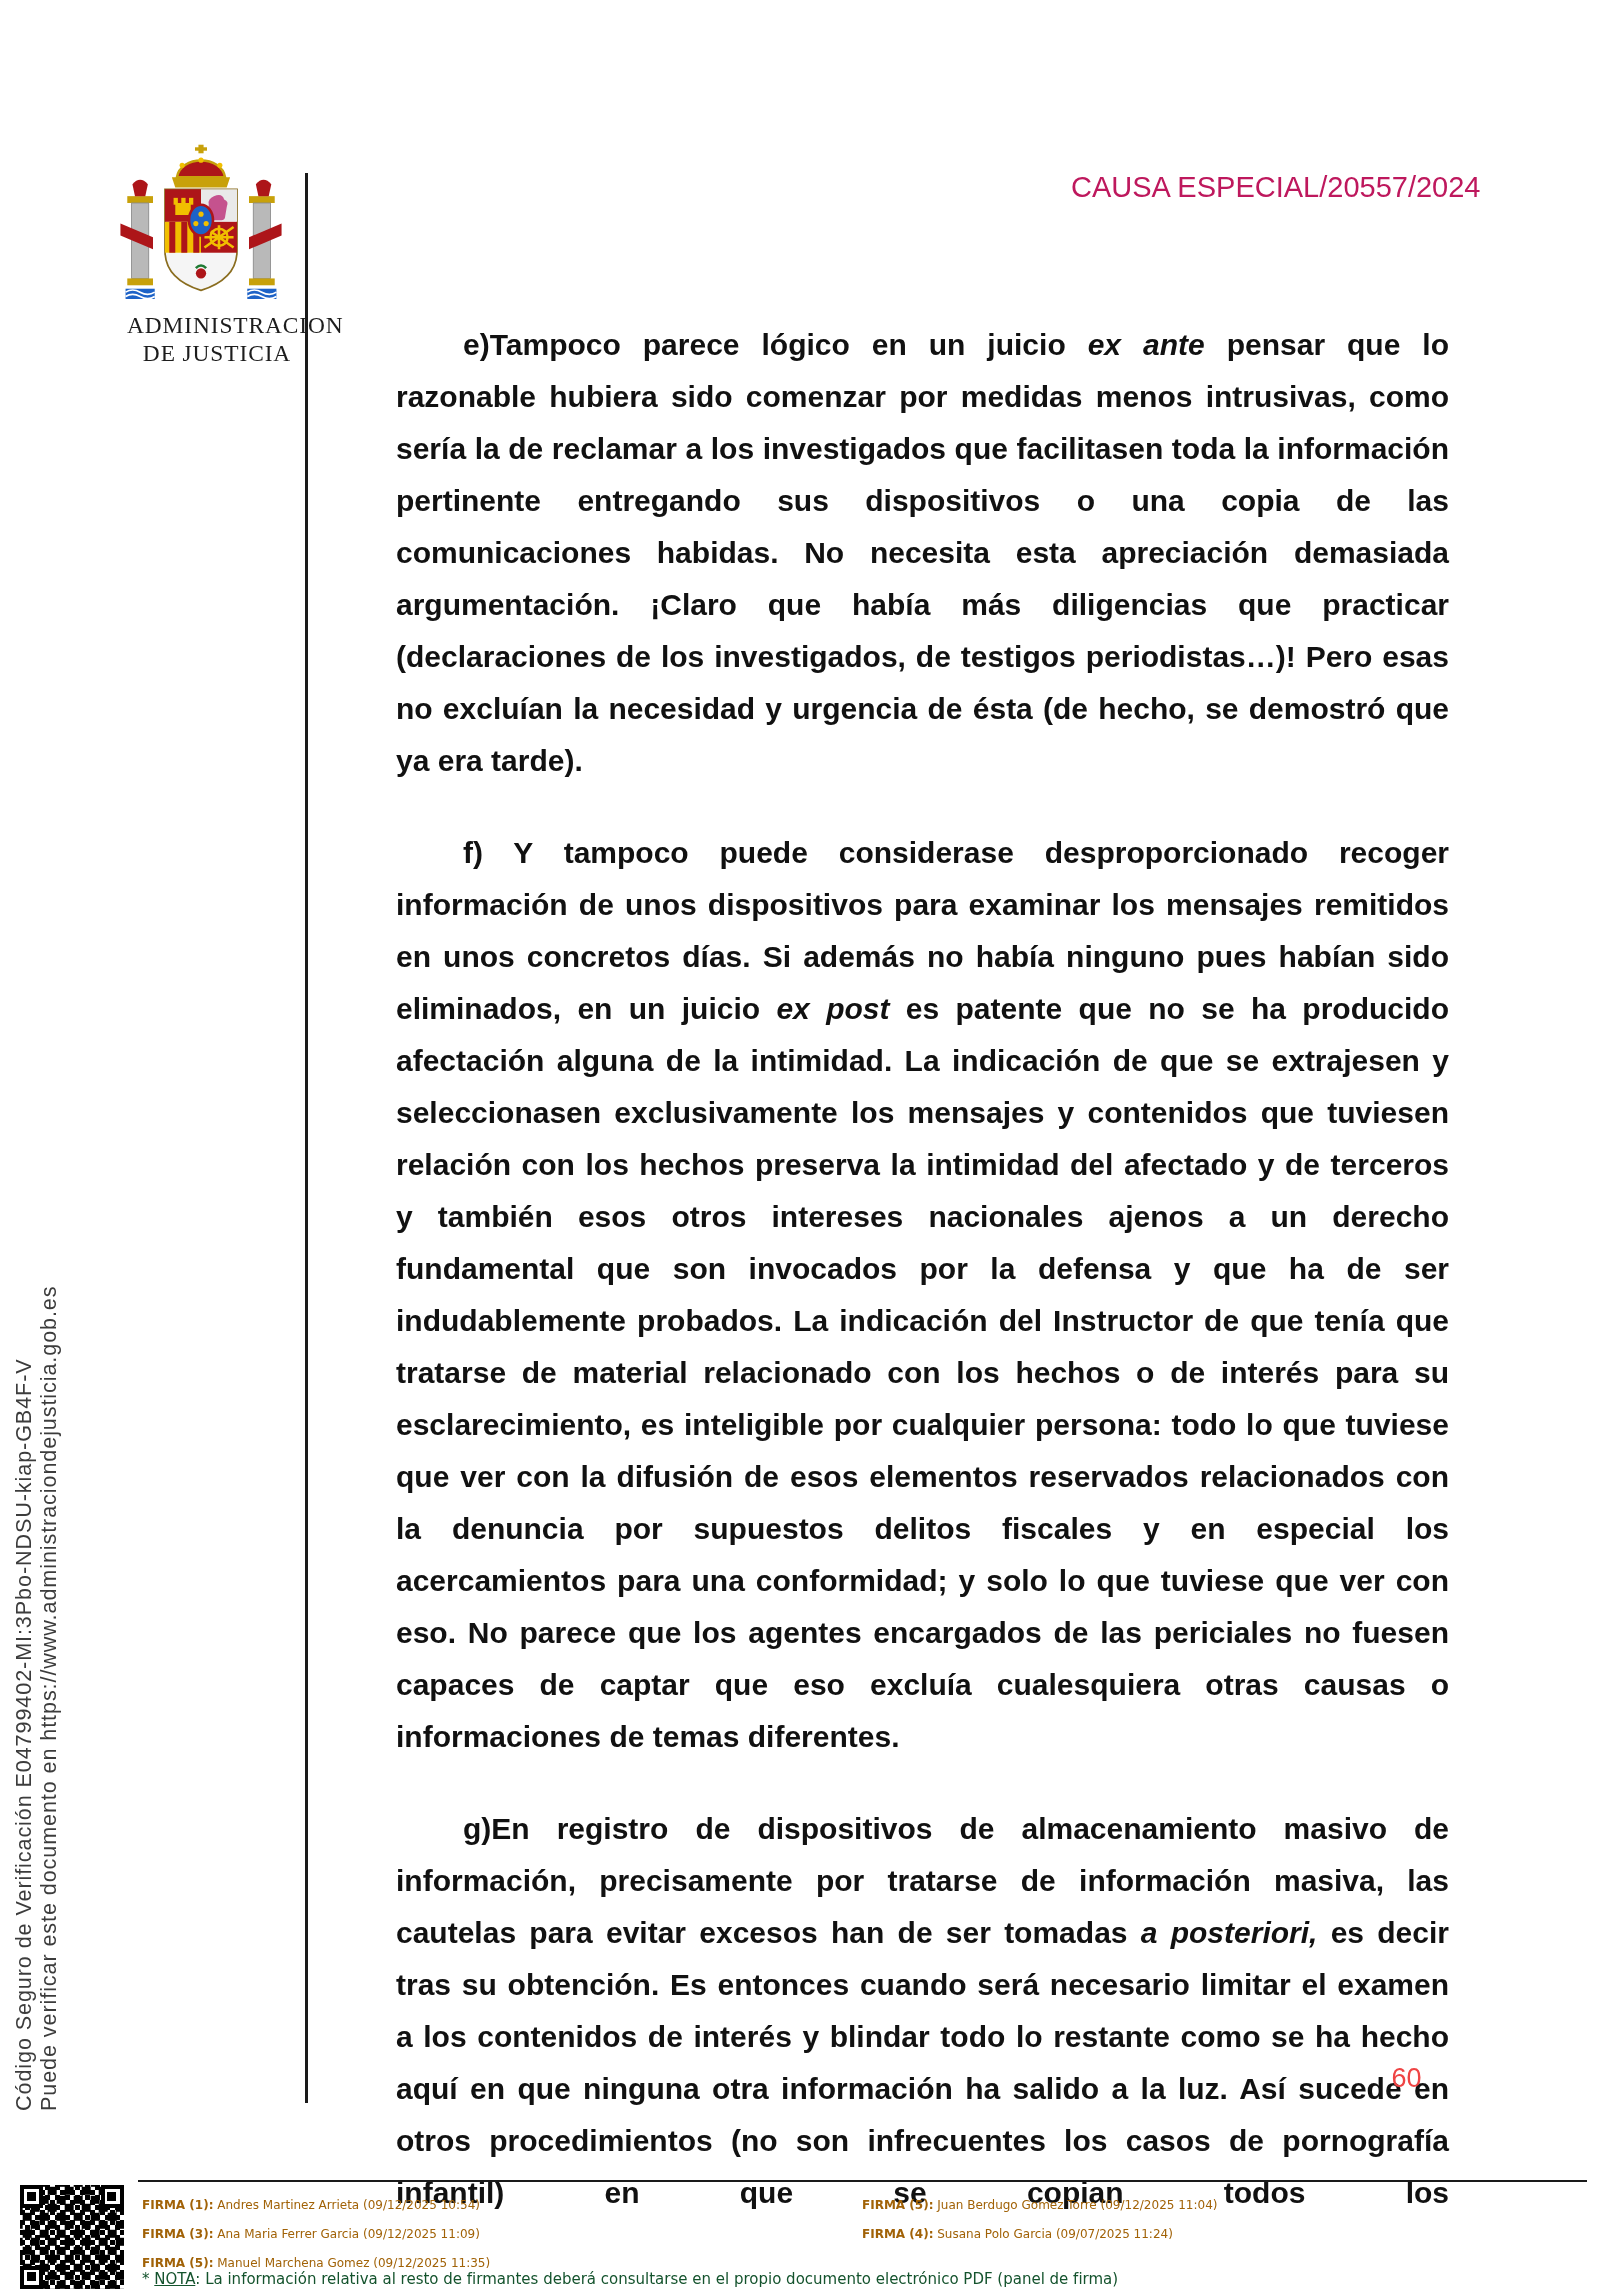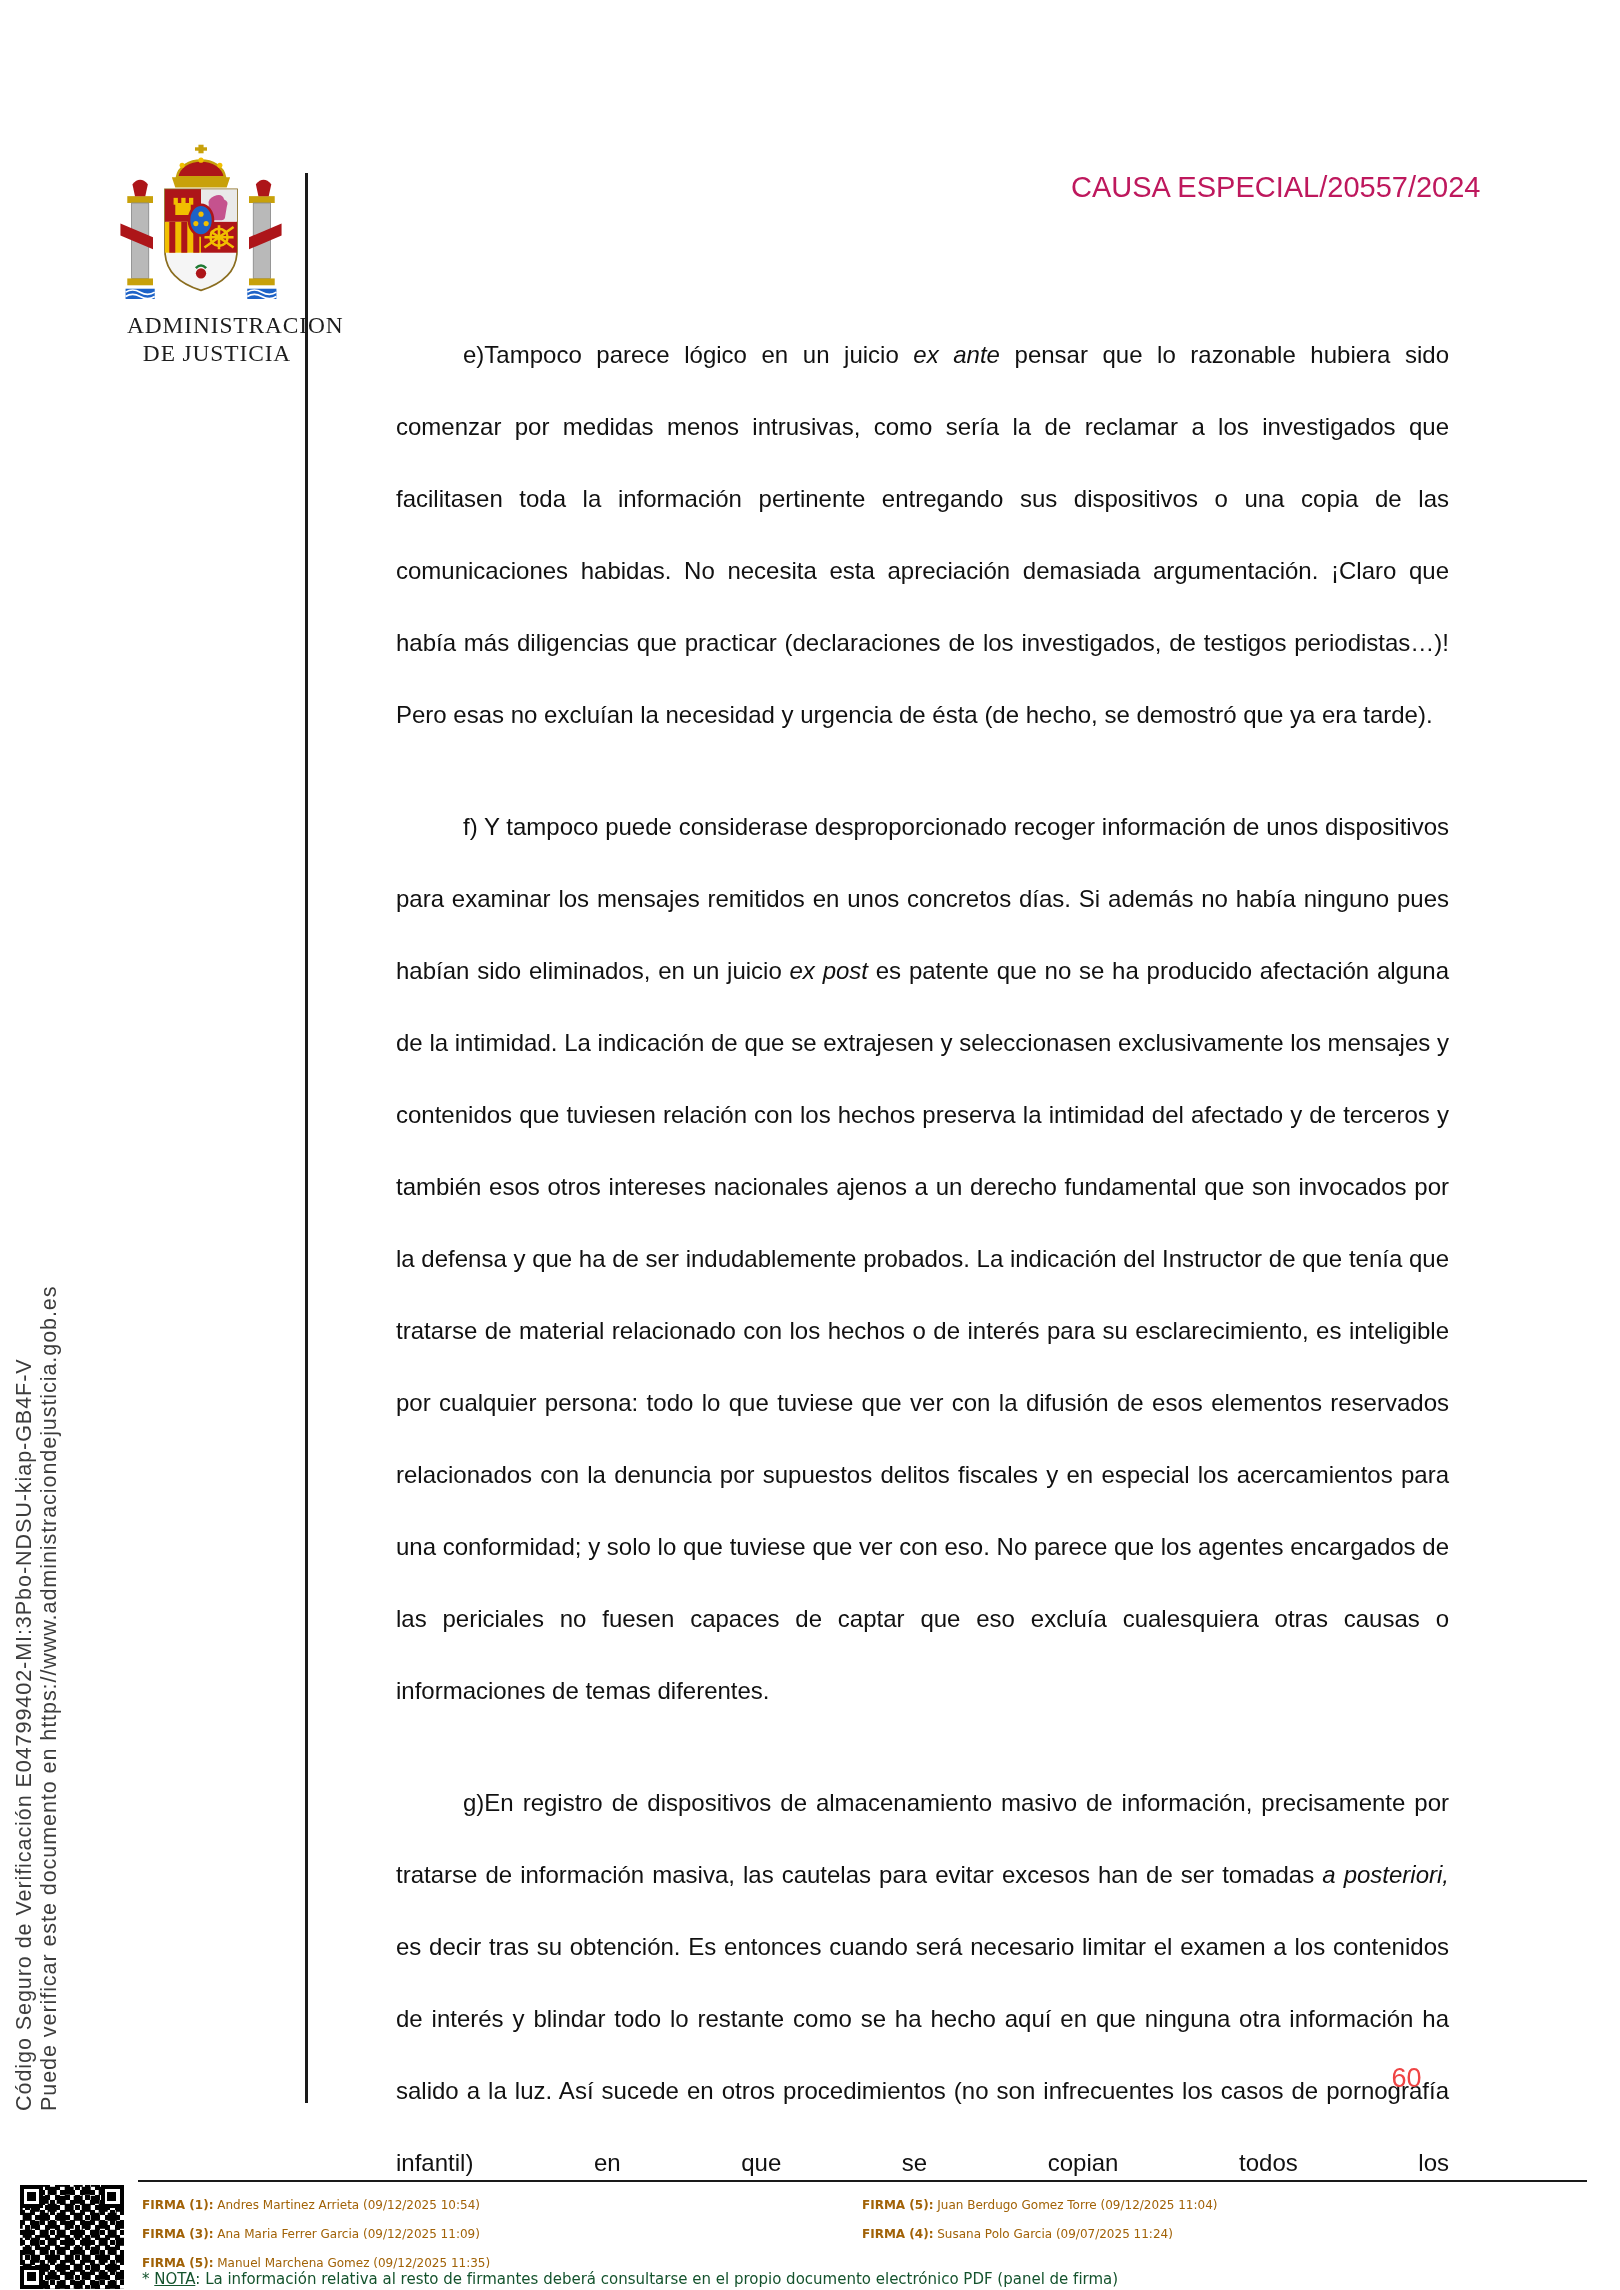--- a/index.html
+++ b/index.html
@@ -38,22 +38,23 @@
 
   
   .case-ref{
     position:absolute;left:1071px;top:171px;width:378px;
     font-size:29px;color:#be185d;white-space:nowrap;
   }
 
   
   .doc-body{
     position:absolute;left:396px;top:319px;width:1053px;
-    font-size:24px;line-height:72px;
+    font-size:30px;line-height:52px;
     text-align:justify;
+    font-weight:bold;
   }
   .doc-body p{margin:0 0 40px 0;text-indent:67px;}
   .doc-body p.cont{text-align-last:justify;}
   .doc-body em{font-style:italic;}
 
   
   .page-number{
     position:absolute;left:1312px;top:2063px;width:189px;
     text-align:center;font-size:27px;color:#ef4444;
   }

